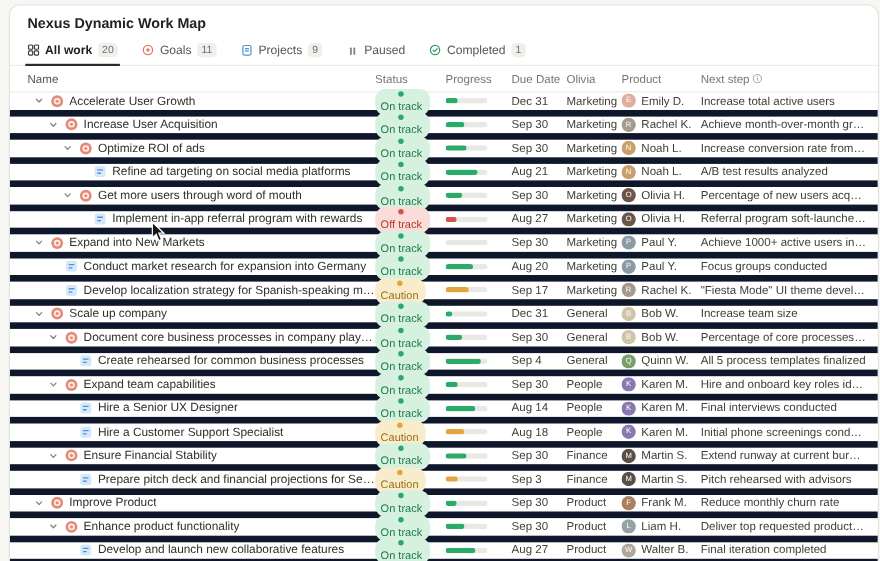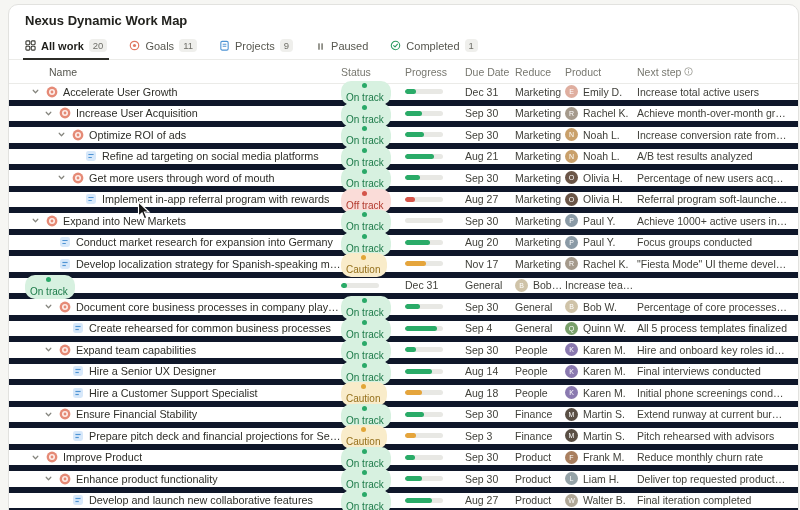--- a/index.html
+++ b/index.html
@@ -8,21 +8,21 @@
   .titlebar { padding:8px 16px 6px; }
   .titlebar h1 { font-size:13px; font-weight:700; color:#22221e; }
   .tabbar { display:flex; align-items:flex-end; gap:18px; padding:0 14px; border-bottom:1px solid #ebebe8; height:26px; }
   .tab { display:flex; align-items:center; gap:5px; font-size:11px; color:#57574f; padding:3px 2px 6px; border-bottom:2px solid transparent; margin-bottom:-1px; cursor:pointer; white-space:nowrap; }
   .tab.active { color:#1e1e1a; font-weight:700; border-bottom-color:#2c2c27; }
   .tab .count { background:#efefec; border-radius:4px; padding:0 4px; font-size:9.5px; line-height:13px; color:#6e6e67; font-weight:400; }
   .tab .ticon { display:flex; align-items:center; }
   .grid { display:grid; grid-template-columns:316px 64px 60px 50px 50px 72px 1fr; align-items:center; padding-left:16px; padding-right:10px; }
   .thead { height:24px; border-bottom:1px solid #ebebe8; font-size:10.5px; color:#77776f; }
   .thead .hcell { display:flex; align-items:center; gap:3px; overflow:hidden; white-space:nowrap; }
-  .thead .hcell.first { color:#55554e;margin-left:24px; }
+  .thead .hcell.first { color:#55554e; }
   .row { height:21.5px; border-bottom:6px solid #0f172a; font-size:10.5px; cursor:pointer; }
   .cell { overflow:hidden; white-space:nowrap; text-overflow:ellipsis; color:#3f3f39; }
   .name-cell { display:flex; align-items:center; gap:5px; overflow:hidden; }
   .indent { flex:0 0 auto; }
   .caret { flex:0 0 auto; width:11px; height:11px; display:flex; align-items:center; justify-content:center; }
   .row-icon { flex:0 0 auto; width:12px; height:12px; display:flex; align-items:center; justify-content:center; }
   .row-label { overflow:hidden; text-overflow:ellipsis; white-space:nowrap; color:#2e2e29; font-size:10.8px; }
   .pill { display:inline-flex; align-items:center; gap:4px; font-size:10px; font-weight:500; padding:2px 7px 2px 5px; border-radius:10px;flex-direction:column; }
   .pill .dot { width:5px; height:5px; border-radius:50%; }
   .pill.on { background:#d7f1e0; color:#1b7a48; } .pill.on .dot { background:#2aa968; }
@@ -98,21 +98,21 @@
         <span>Completed</span>
         <span class="count">1</span>
       </div>
     </div>
 
   <div class="grid thead">
     <div class="hcell first">Name</div>
     <div class="hcell">Status</div>
     <div class="hcell">Progress</div>
     <div class="hcell">Due Date</div>
-    <div class="hcell">Reduce</div>
+    <div class="hcell">Olivia</div>
     <div class="hcell">Product</div>
     <div class="hcell">
       <span>Next step</span>
       <span class="info-i">
           <svg width="9" height="9" viewBox="0 0 10 10">
             <circle cx="5" cy="5" r="4.2" fill="none" stroke="#a3a39c" stroke-width="1"></circle>
             <rect x="4.5" y="4.2" width="1" height="3" fill="#a3a39c"></rect>
             <rect x="4.5" y="2.4" width="1" height="1" fill="#a3a39c"></rect>
           </svg>
         </span>
@@ -429,29 +429,45 @@
       <span class="pill caution">
             <span class="dot"></span>
             <span class="pill-text">Caution</span>
           </span>
     </div>
     <div class="cell">
       <span class="bar">
             <span class="bar-fill orange" style="width: 55%;"></span>
           </span>
     </div>
-    <div class="cell due">Nov 17</div>
+    <div class="cell due">Sep 17</div>
     <div class="cell space">Marketing</div>
     <div class="cell champ">
       <span class="avatar" style="background: rgb(165, 154, 140);">R</span>
       <span class="champ-name">Rachel K.</span>
     </div>
     <div class="cell next">"Fiesta Mode" UI theme developed</div>
   </div>
       <div class="grid row">
+    <div class="cell name-cell">
+      <span class="indent" style="width: 0px;"></span>
+      <span class="caret">
+            <svg width="9" height="9" viewBox="0 0 10 10" fill="none">
+              <path d="M2.4 3.6 L5 6.4 L7.6 3.6" stroke="#85857e" stroke-width="1.3" stroke-linecap="round" stroke-linejoin="round"></path>
+            </svg>
+          </span>
+      <span class="row-icon">
+            <svg width="12" height="12" viewBox="0 0 12 12">
+              <circle cx="6" cy="6" r="5.4" fill="#e58a76"></circle>
+              <circle cx="6" cy="6" r="3" fill="#fdeeea"></circle>
+              <circle cx="6" cy="6" r="1.4" fill="#e58a76"></circle>
+            </svg>
+          </span>
+      <span class="row-label">Scale up company</span>
+    </div>
     <div class="cell">
       <span class="pill on">
             <span class="dot"></span>
             <span class="pill-text">On track</span>
           </span>
     </div>
     <div class="cell">
       <span class="bar">
             <span class="bar-fill green" style="width: 15%;"></span>
           </span>

